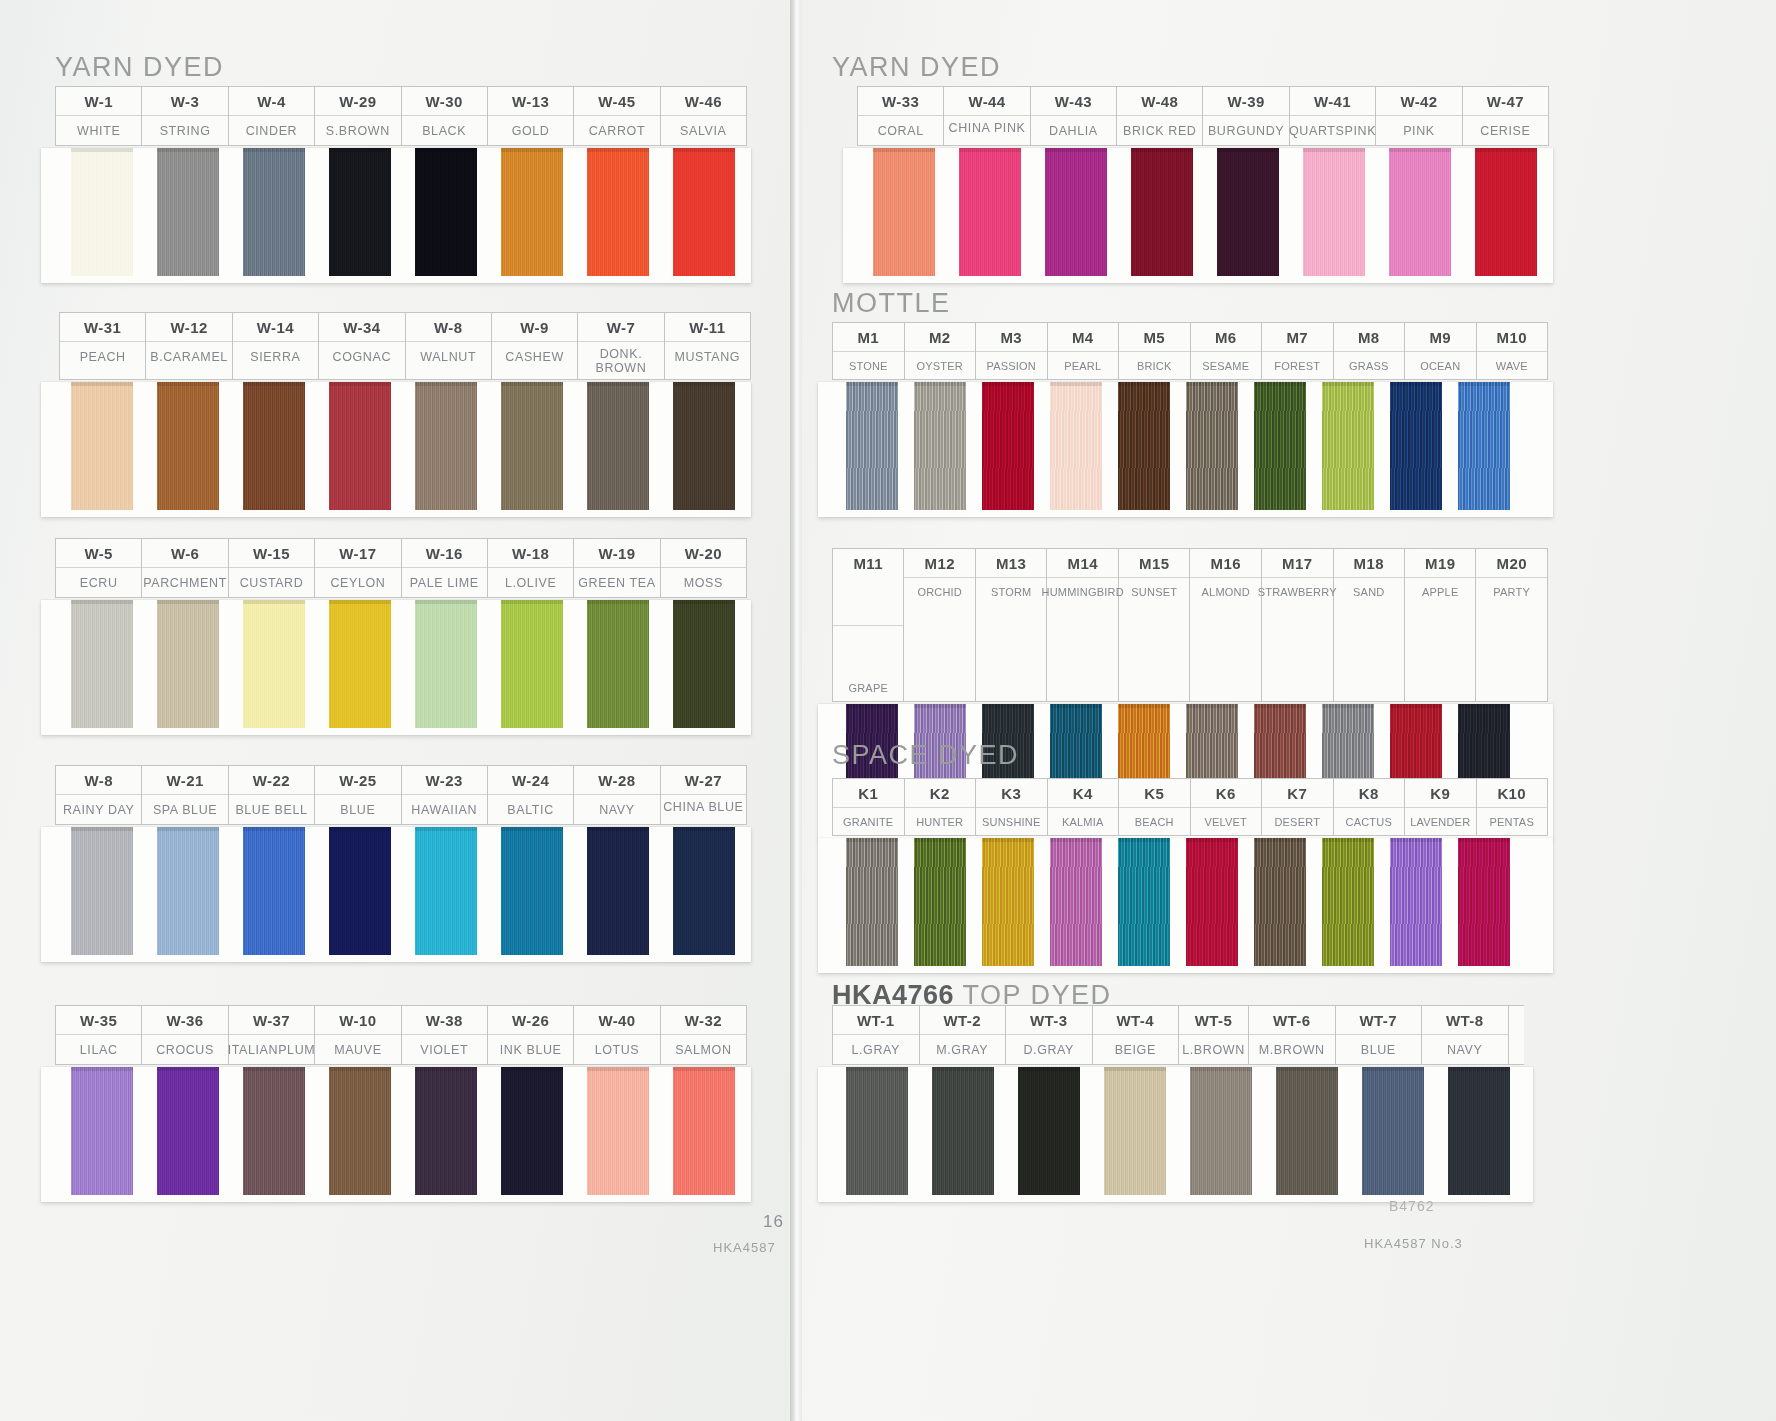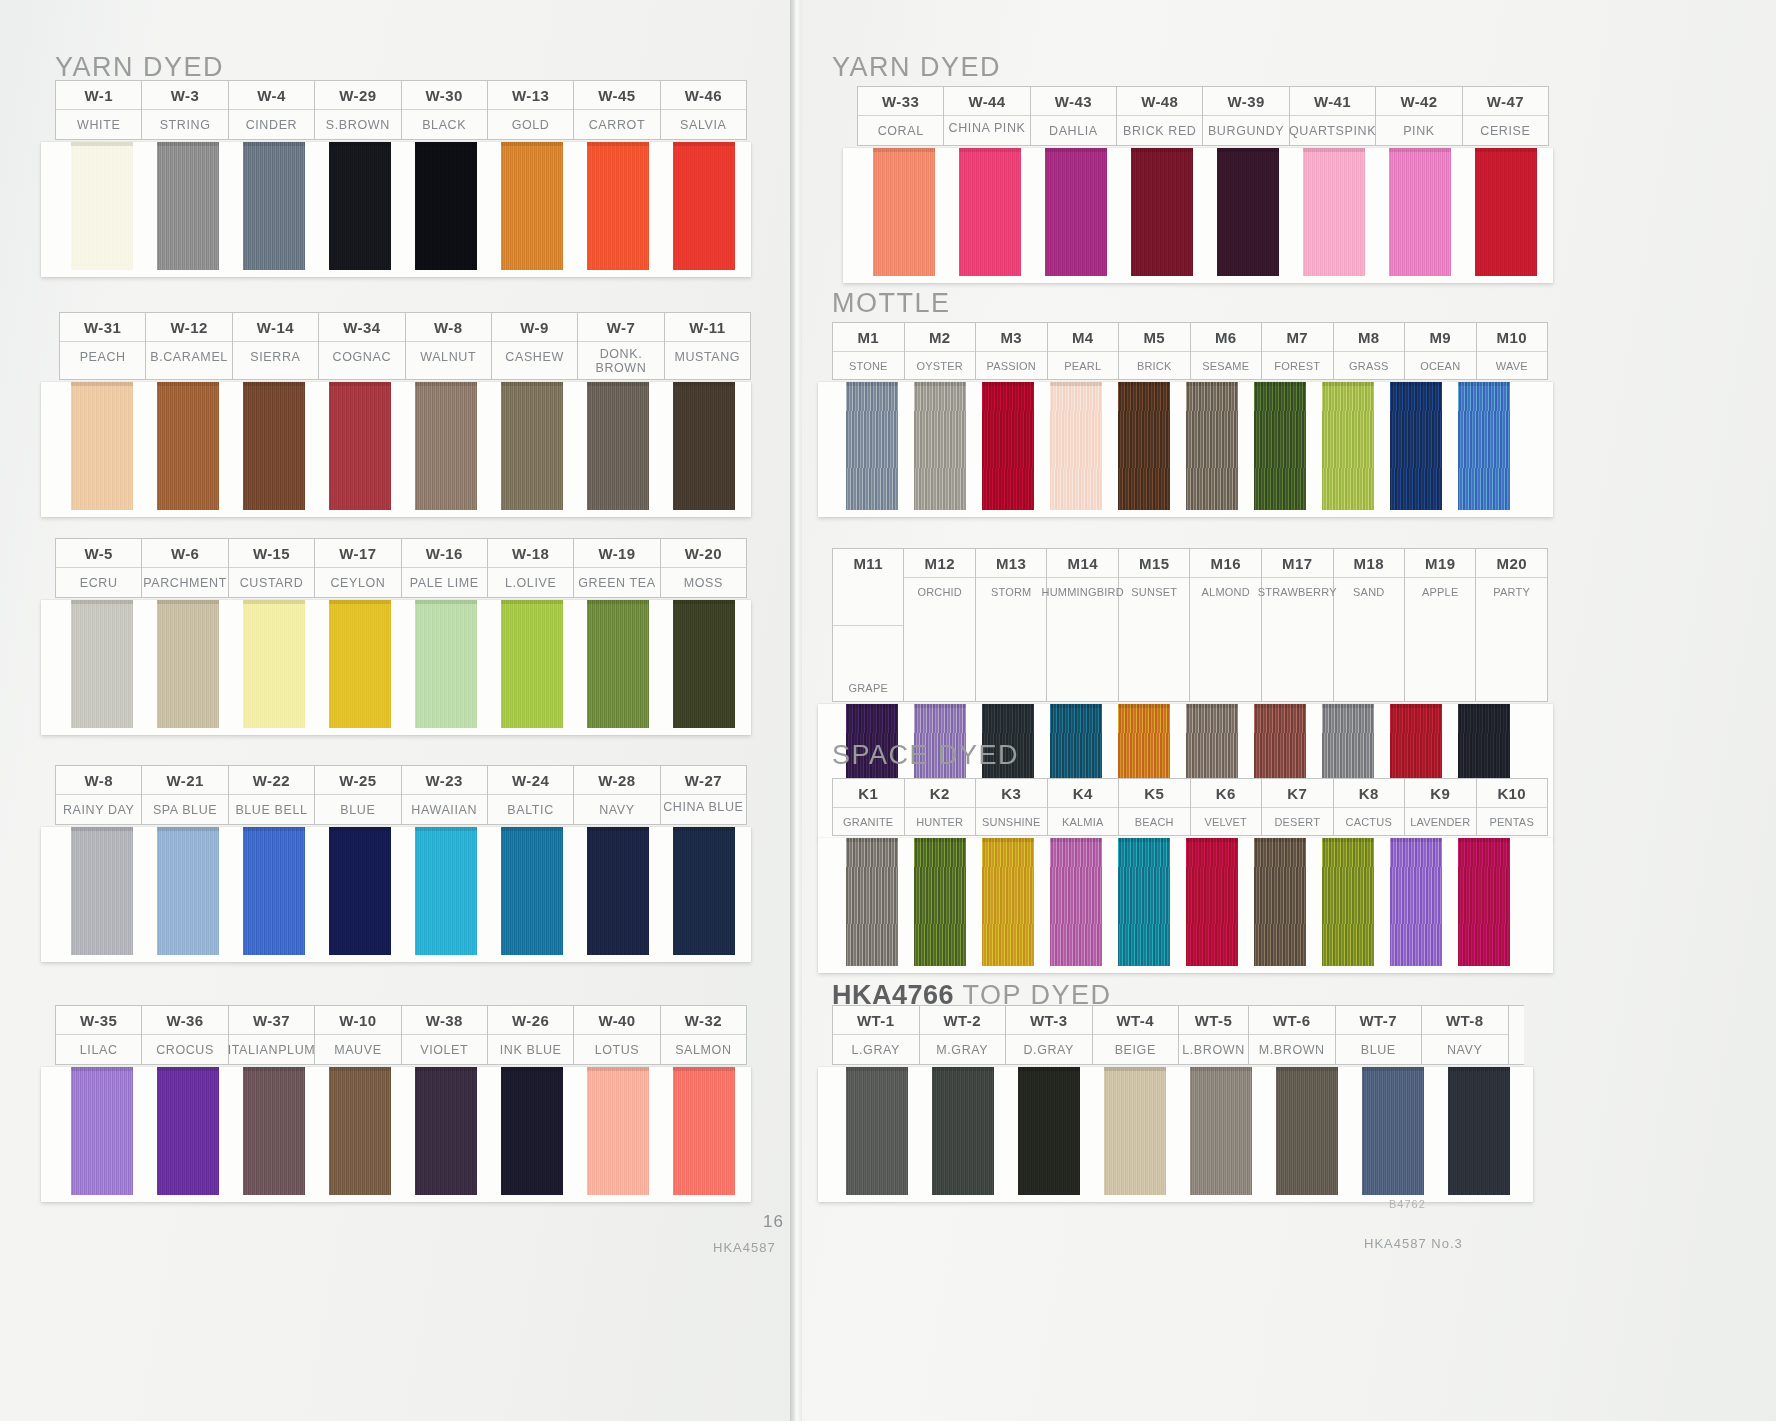--- a/index.html
+++ b/index.html
@@ -77,21 +77,21 @@
   .footcode{position:absolute;font-size:13px;color:#9fa2a4;letter-spacing:1px;}
 </style>
 </head>
 <body>
 
 <div id="page">
 
   <div class="panel left">
     <div class="sect-title" style="left:55px;top:52px;">YARN DYED</div>
     <div id="left-rows">
-        <div class="block" style="left: 55px; top: 80px;">
+        <div class="block" style="left: 55px; top: 86px;">
           <div class="hdr" style="width: 692px; margin-left: 0px;">
             <div class="hcell" style="width: 86.5px;">
               <div class="code">W-1</div>
               <div class="cdiv"></div>
               <div class="cname">WHITE</div>
             </div>
             <div class="hcell" style="width: 86.5px;">
               <div class="code">W-3</div>
               <div class="cdiv"></div>
               <div class="cname">STRING</div>
@@ -935,17 +935,17 @@
               <i></i>
             </div>
             <div class="gap" style="width: 24px; height: 100%;"></div>
             <div class="yarn" style="width: 62px; background: rgb(45, 49, 56); height: 128px;">
               <i></i>
             </div>
             <div class="pad" style="flex: 1 1 0%;"></div>
           </div>
         </div>
       </div>
-    <div class="footcode" style="left:587px;top:1198px;font-size:11px;color:#b0b3b4;">B4762</div>
+    <div class="footcode" style="left:587px;top:1198px;font-size:14px;color:#b0b3b4;">B4762</div>
     <div class="footcode" style="left:562px;top:1236px;">HKA4587  No.3</div>
   </div>
 
 </div>
 
 </body></html>

